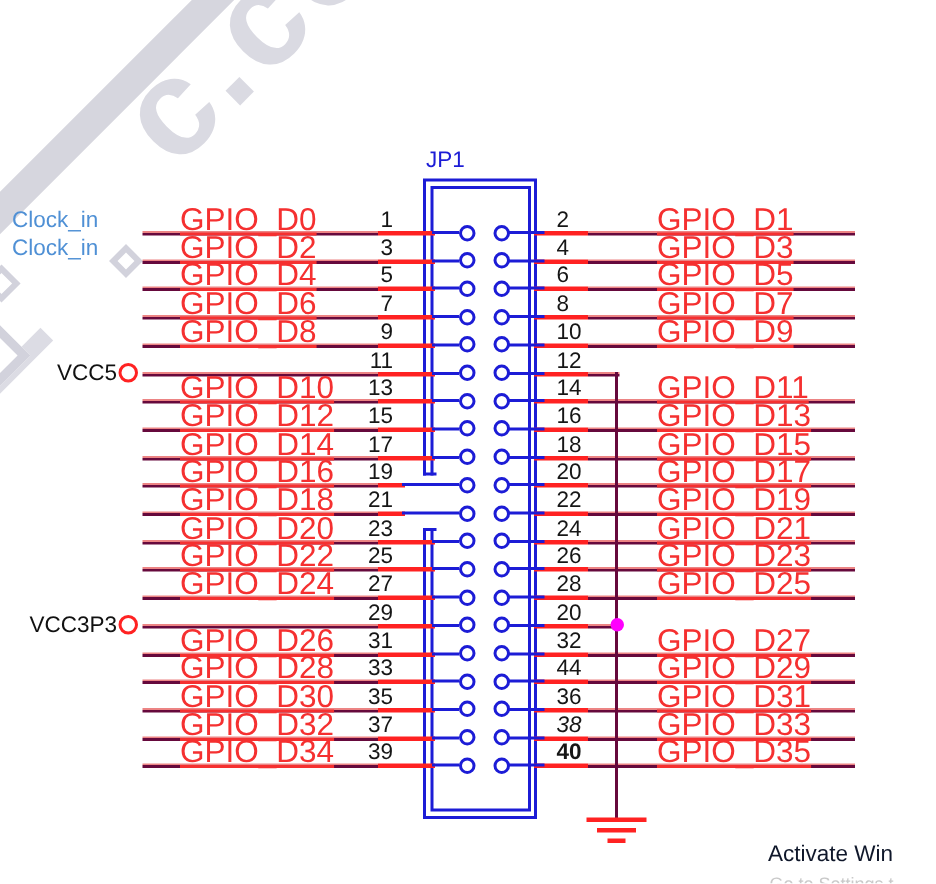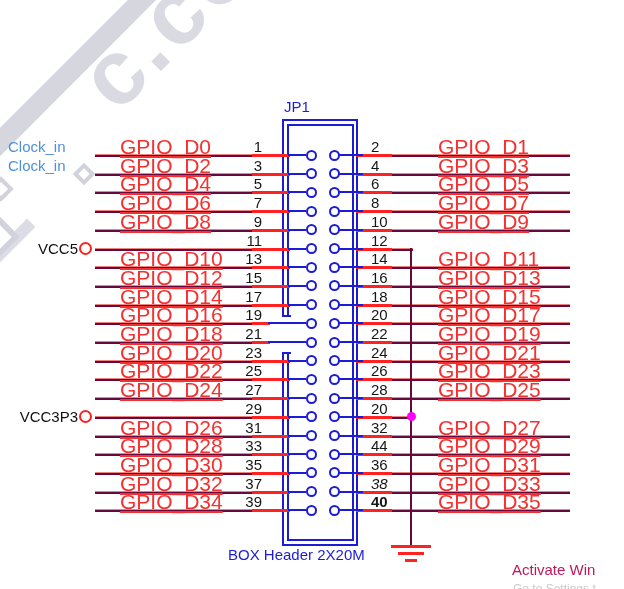--- a/index.html
+++ b/index.html
@@ -21,21 +21,21 @@
   .gnd-wire{width:2px;background:var(--wire-dark);z-index:3;}
   .junction{width:9px;height:9px;border-radius:50%;background:var(--magenta);z-index:6;}
   .gnd-bar{height:3px;background:var(--red);z-index:6;}
   .title{left:265px;top:63px;width:100px;text-align:center;font-size:21px;font-weight:bold;color:#0d0d0d;letter-spacing:.5px;z-index:6;}
   .jp1{left:284px;top:98px;font-size:15px;color:var(--blue);z-index:6;}
   .box-outer{left:282px;top:119px;width:76px;height:427px;border:2px solid var(--blue);z-index:2;}
   .box-inner{left:287px;top:124px;width:67px;height:417px;border:2px solid var(--blue);z-index:2;}
   .notch-blank{left:280px;top:317px;width:11px;height:35px;background:#fff;z-index:2;}
   .notch-stub{left:282px;width:9px;height:2px;background:var(--blue);z-index:2;}
   .part-label{left:228px;top:546px;font-size:15px;color:var(--blue);z-index:6;white-space:nowrap;}
-  .act1{left:512px;top:561px;font-size:15px;color:#be185d;z-index:10;white-space:nowrap;}
+  .act1{left:512px;top:561px;font-size:15px;color:#0f172a;z-index:10;white-space:nowrap;}
   .act2{left:513px;top:582px;font-size:12px;color:#c9c9c9;z-index:10;white-space:nowrap;}
   .wm-bar{left:-45px;top:52px;width:250px;height:20px;background:#d6d6de;transform:rotate(-45deg);z-index:0;}
   .wm-bar2{left:-20px;top:238px;width:60px;height:12px;background:#dcdce4;transform:rotate(-45deg);z-index:0;}
   .wm-text{left:58px;top:55px;font-size:92px;font-weight:bold;color:#dadae2;transform:rotate(-45deg);transform-origin:0 0;z-index:0;letter-spacing:4px;white-space:nowrap;}
   .wm-d{border:4px solid #d2d2dc;background:#fff;transform:rotate(45deg);z-index:0;}
   .wm-d1{left:76px;top:166px;width:16px;height:16px;}
   .wm-d2{left:-8px;top:180px;width:18px;height:18px;}
   .wm-d3{left:-16px;top:222px;width:30px;height:30px;border-width:6px;}
   .layer{left:0;top:0;width:100%;height:100%;}
 </style>
@@ -304,17 +304,16 @@
       <div class="pwr-circle" style="left: 79px; top: 410.3px;"></div>
       <div class="clock-text" style="left: 8px; top: 138px;">Clock_in</div>
       <div class="clock-text" style="left: 8px; top: 156.7px;">Clock_in</div>
       <div class="gnd-wire" style="left: 410px; top: 247.5px; height: 298.5px;"></div>
       <div class="junction" style="left: 406.5px; top: 412.3px;"></div>
       <div class="gnd-bar" style="left: 391px; top: 545px; width: 40px;"></div>
       <div class="gnd-bar" style="left: 398px; top: 552px; width: 26px;"></div>
       <div class="gnd-bar" style="left: 405px; top: 559px; width: 12px;"></div>
     </div>
 
-  <div class="part-label">BOX Header 2X20M</div>
 
   <div class="act1">Activate Win</div>
   <div class="act2">Go to Settings t</div>
 </div>
 
 </body></html>

